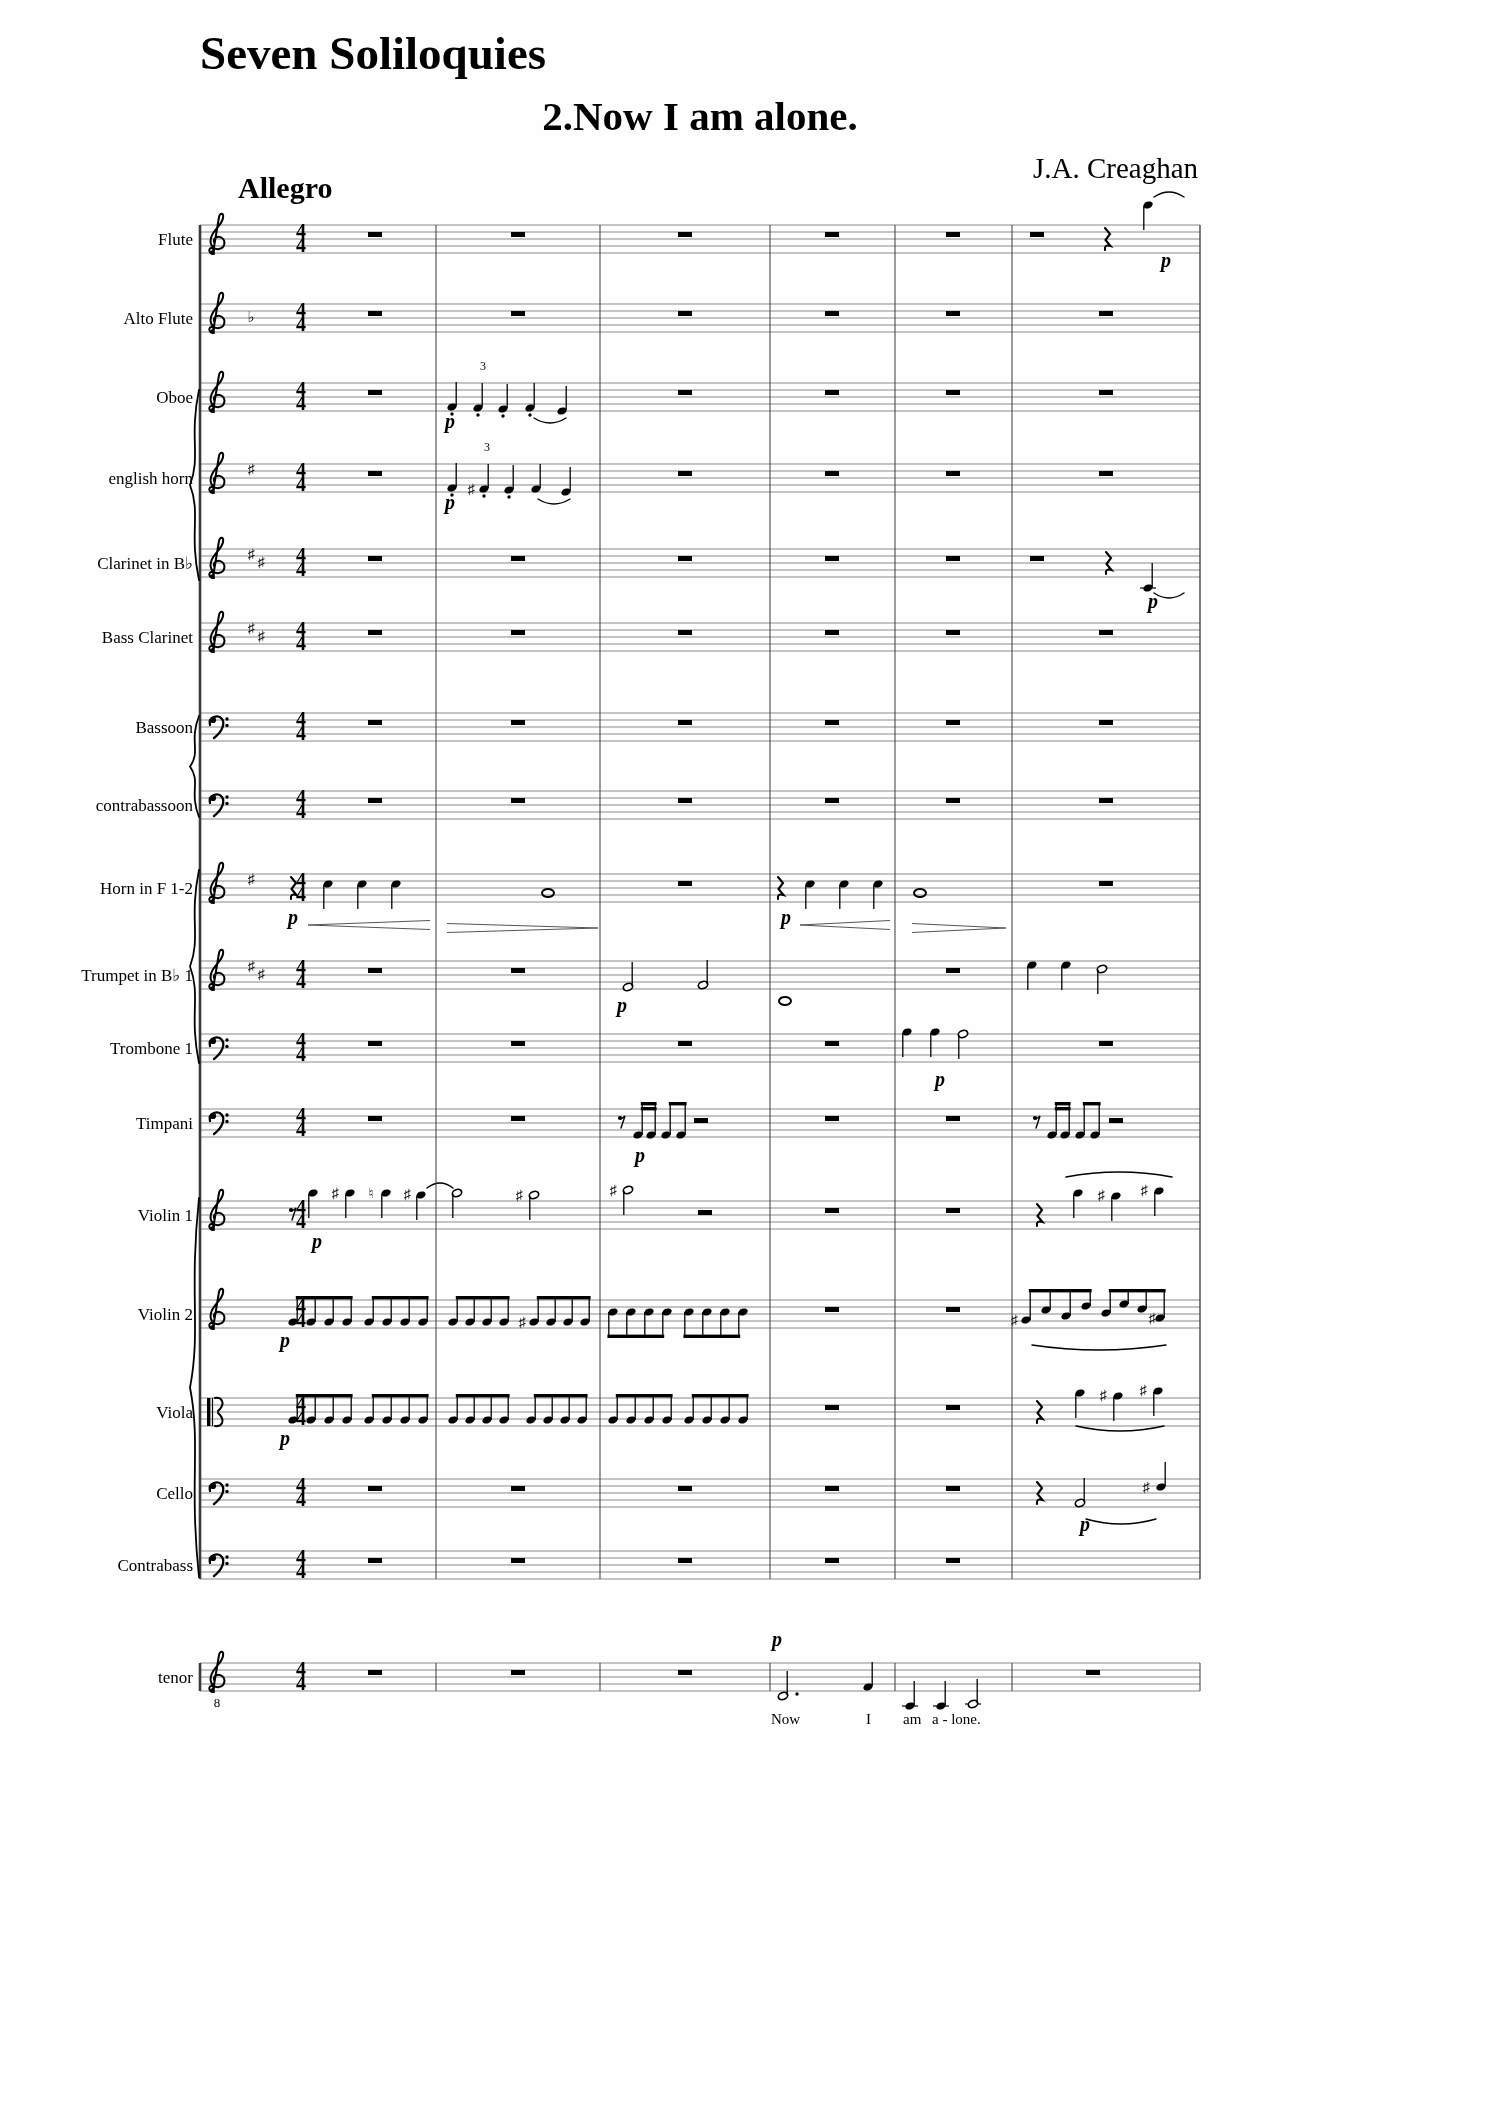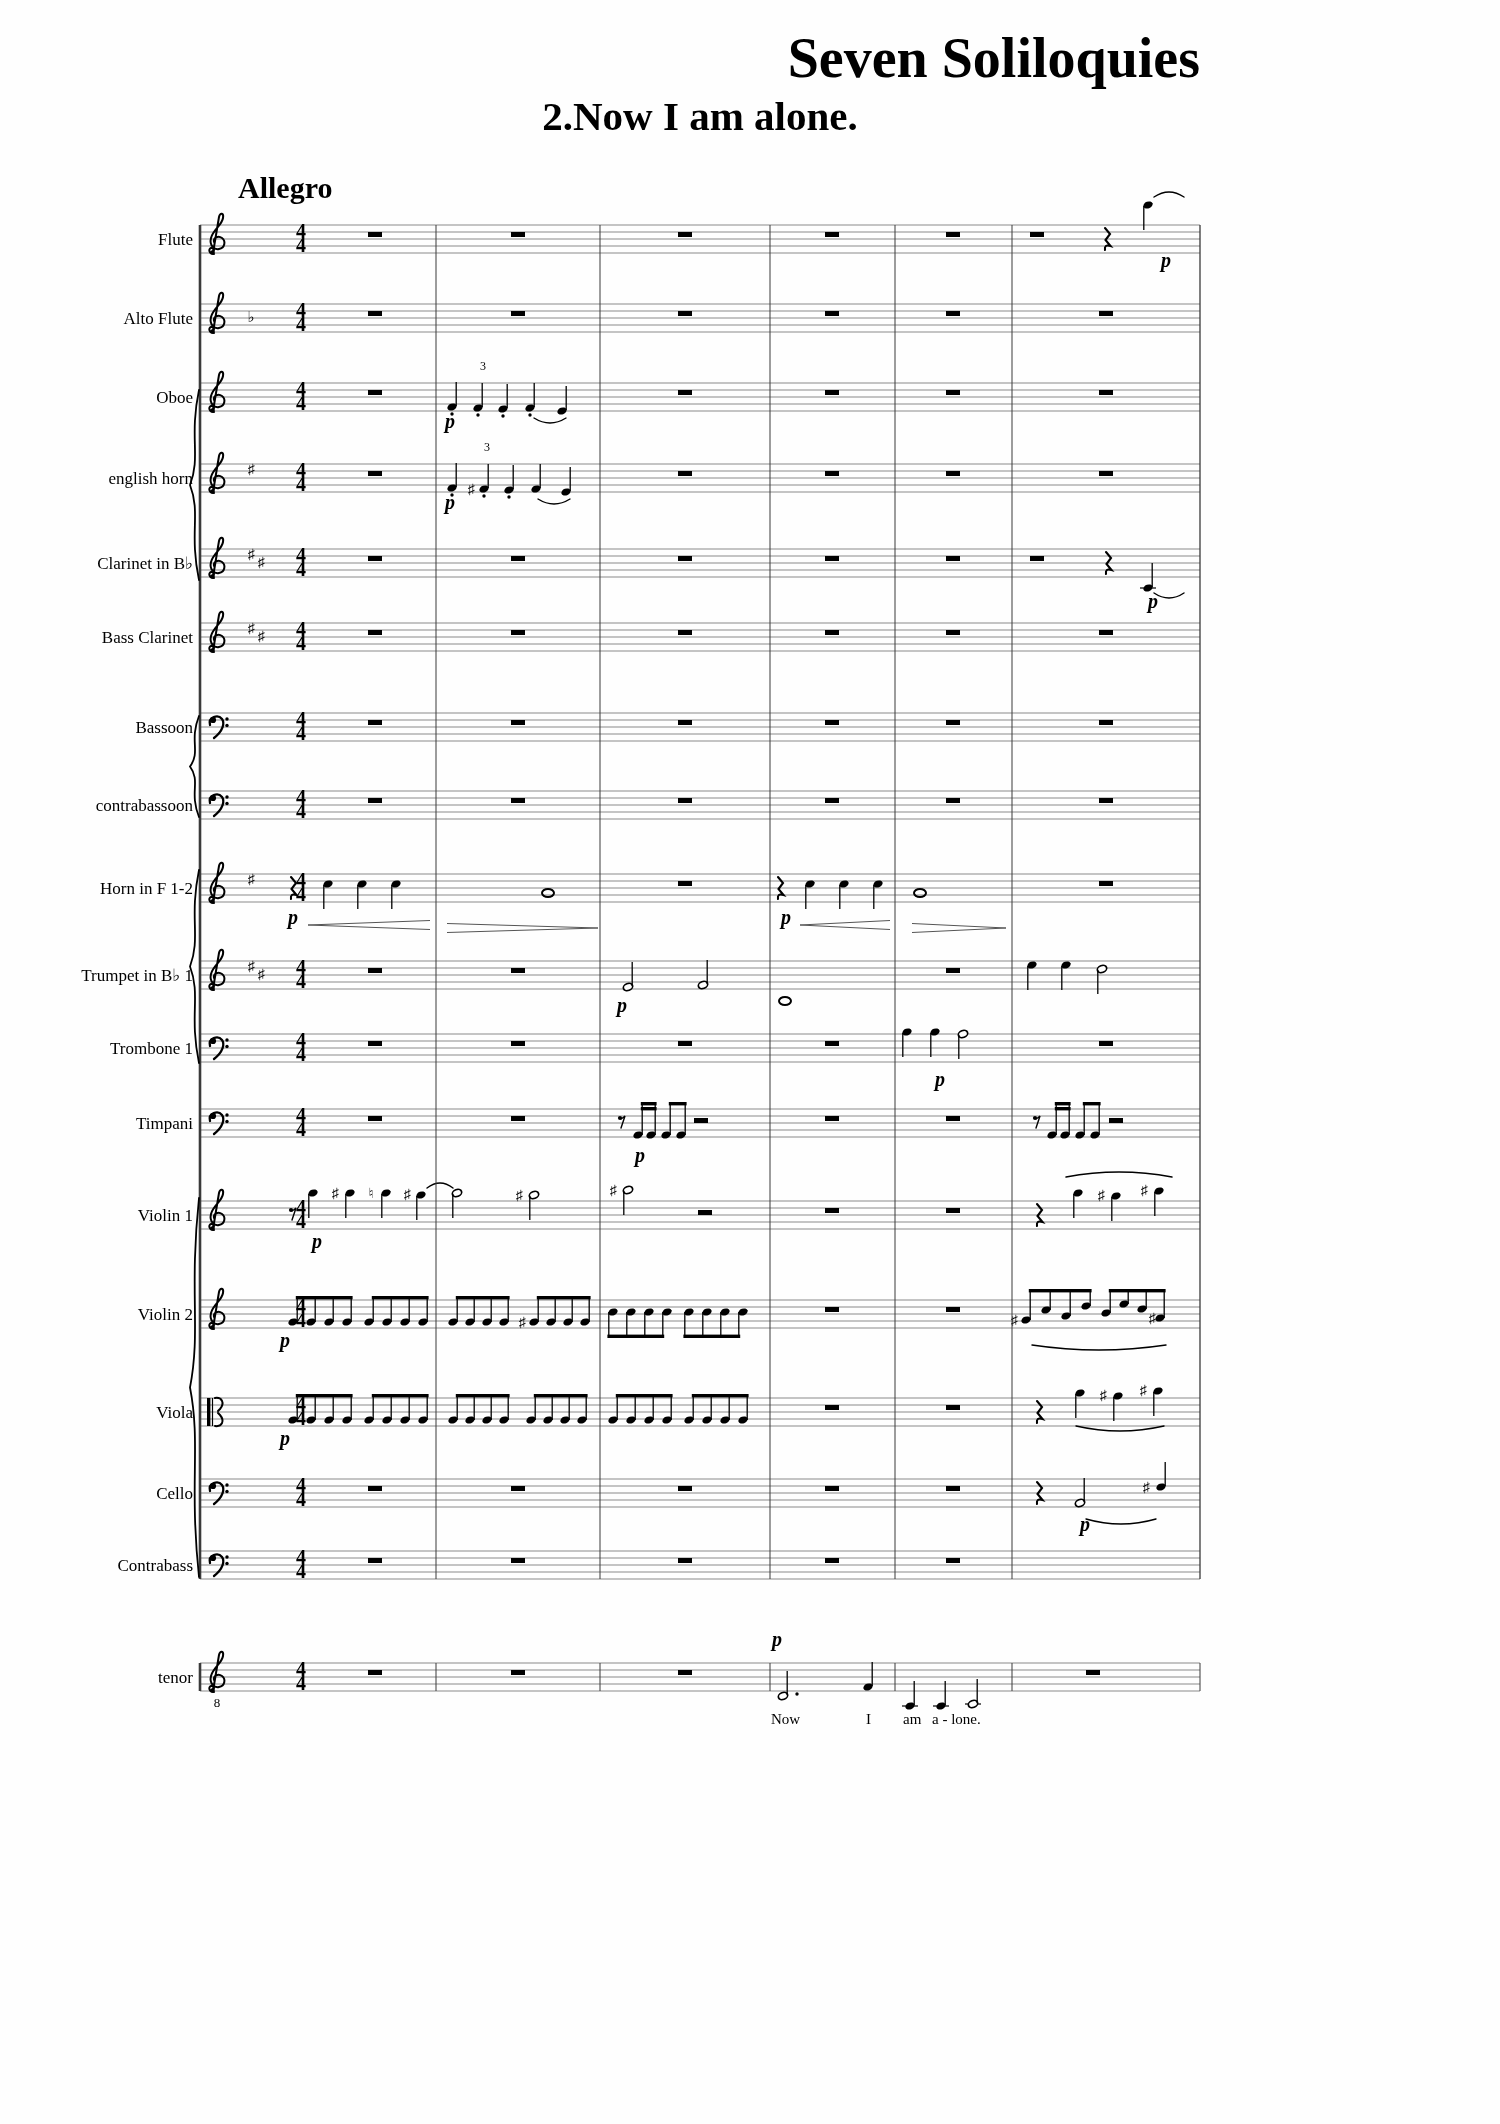--- a/index.html
+++ b/index.html
@@ -1,32 +1,33 @@
 <!DOCTYPE html>
 <html><head>
 <meta charset="utf-8">
 <style>
   html,body{margin:0;padding:0;background:#e8e8e8;}
   .page{position:relative;width:1500px;height:2124px;background:#fefefe;overflow:hidden;
         font-family:"Liberation Serif",serif;color:#000;}
-  .title{position:absolute;left:200px;width:1000px;top:26px;text-align:right;
-         font-weight:bold;font-size:56px;letter-spacing:0px;}
+  .title{position:absolute;left:200px;width:1000px;top:26px;text-align:left;
+         font-weight:bold;font-size:47px;letter-spacing:0px;}
   .subtitle{position:absolute;left:200px;width:1000px;top:92px;text-align:center;
             font-weight:bold;font-size:41px;}
   .composer{position:absolute;left:200px;width:998px;top:152px;text-align:right;font-size:29px;}
   .tempo{position:absolute;left:238px;top:160px;font-weight:bold;font-size:30px;margin-top:11px;}
   #score{position:absolute;left:0;top:0;}
   svg text{font-family:"Liberation Serif",serif;}
 </style>
 </head>
 <body>
 
 <div class="page">
   <div class="title">Seven Soliloquies</div>
   <div class="subtitle">2.Now I am alone.</div>
+  <div class="composer">J.A. Creaghan</div>
   <div class="tempo">Allegro</div>
   <div id="score"><svg width="1500" height="2124" viewBox="0 0 1500 2124">
         <g>
           <line x1="200" y1="225" x2="1200" y2="225" stroke="#8a8a8a" stroke-width="1"></line>
           <line x1="200" y1="232" x2="1200" y2="232" stroke="#8a8a8a" stroke-width="1"></line>
           <line x1="200" y1="239" x2="1200" y2="239" stroke="#8a8a8a" stroke-width="1"></line>
           <line x1="200" y1="246" x2="1200" y2="246" stroke="#8a8a8a" stroke-width="1"></line>
           <line x1="200" y1="253" x2="1200" y2="253" stroke="#8a8a8a" stroke-width="1"></line>
           <text x="193" y="245" font-size="17" text-anchor="end" fill="#000">Flute</text>
           <path d="M 214,254 C 209,254 208,249 211,248 C 214,247.5 215,251 212,252" fill="none" stroke="#000" stroke-width="2" stroke-linecap="round"></path>

